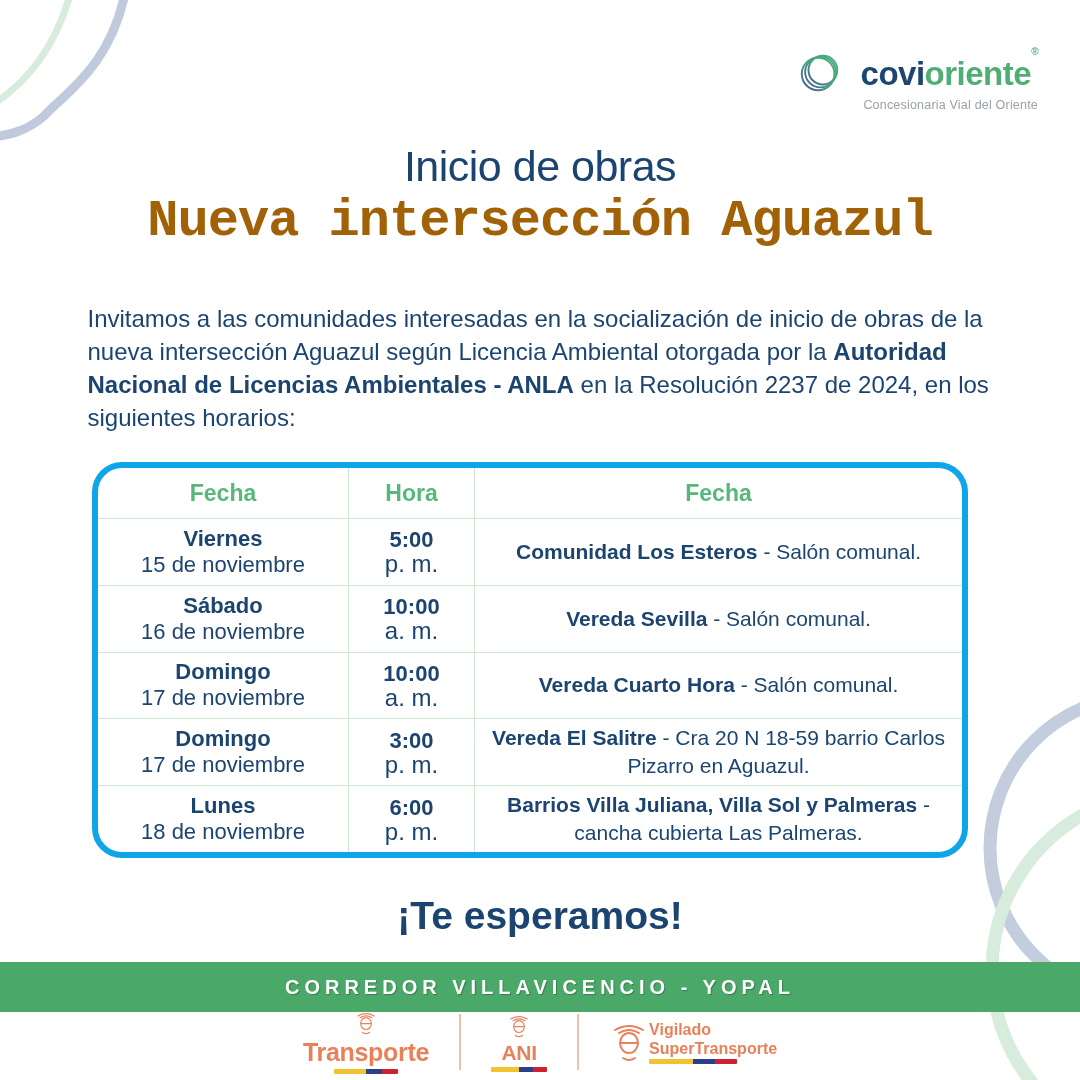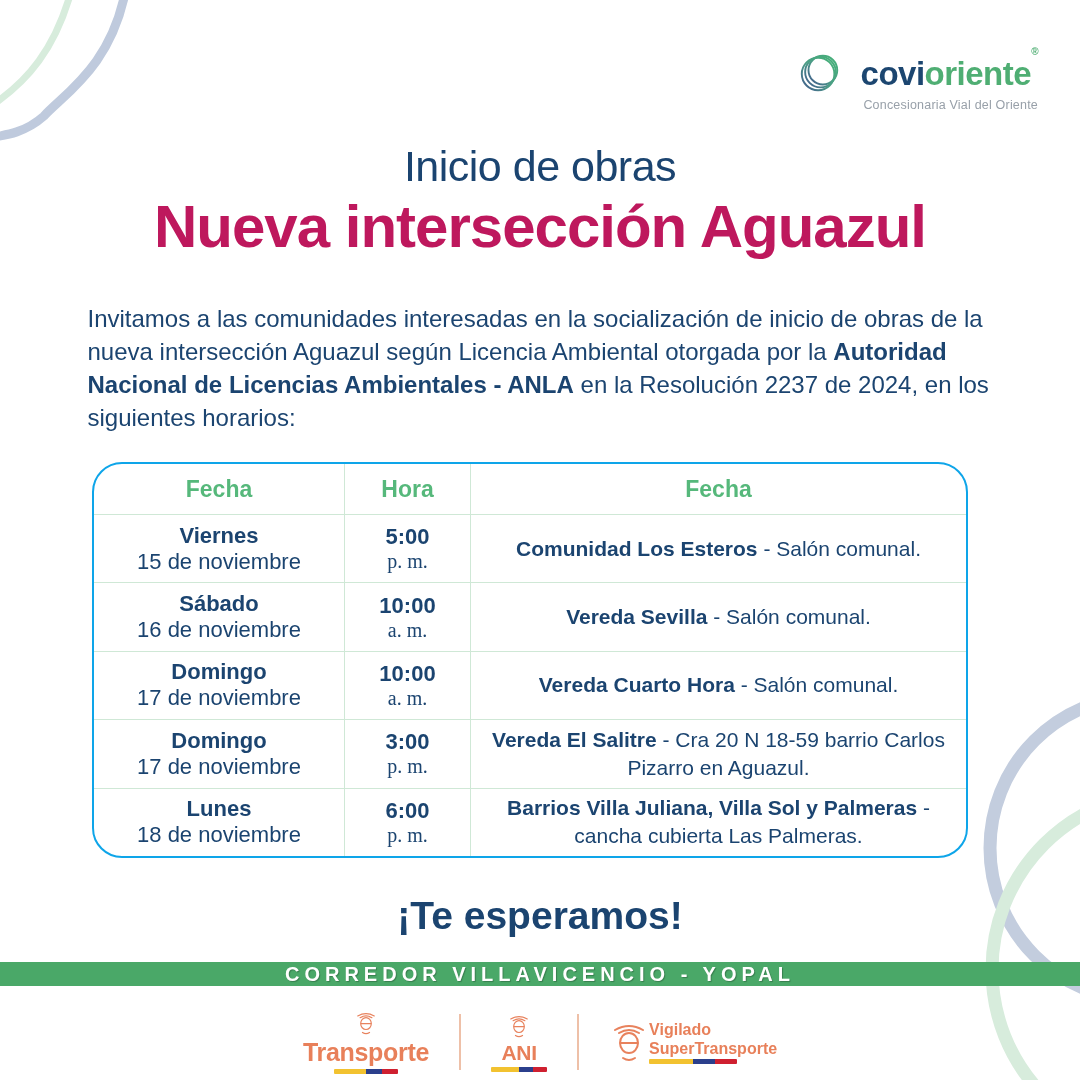--- a/index.html
+++ b/index.html
@@ -17,49 +17,49 @@
   .logo-row{display:flex;align-items:center;gap:18px;}
   .logo-word{font-size:33px;font-weight:bold;letter-spacing:-0.5px;line-height:1;}
   .logo-covi{color:#1c4670;}
   .logo-oriente{color:#4fae73;}
   .logo-reg{color:#4fae73;font-size:10px;font-weight:bold;vertical-align:top;position:relative;top:-10px;}
   .logo-tagline{font-size:12.5px;color:#98a0a9;margin-top:2px;letter-spacing:0.2px;}
 
   
   .kicker{top:112px;width:100%;text-align:center;font-size:24px;color:#1b4470;}
   .title{top:142px;width:100%;text-align:center;font-size:43px;color:#1b4470;font-weight:400;letter-spacing:-0.5px;}
-  .subtitle{top:192px;width:100%;text-align:center;font-size:60px;color:#be185d;font-weight:bold;letter-spacing:-1px;}
+  .subtitle{top:192px;width:100%;text-align:center;font-size:52px;color:#a16207;font-weight:bold;letter-spacing:-1px;font-family:Liberation Mono, monospace;}
 
   
   .intro{top:278px;left:50%;transform:translateX(-50%);width:905px;
          font-size:24px;line-height:33px;color:#1b4470;}
   .intro b{font-weight:bold;}
 
   
   .schedule{top:462px;left:92px;width:876px;height:396px;background:#ffffff;
-            border:2px solid #0ea5e9;border-radius:30px;
+            border:6px solid #0ea5e9;border-radius:30px;
             display:grid;grid-template-columns:250px 126px 1fr;
             grid-template-rows:50px repeat(5,1fr);overflow:hidden;}
   .cell{display:flex;flex-direction:column;align-items:center;justify-content:center;
         text-align:center;padding:2px 10px;}
   .cell.col2,.cell.col3{border-left:1px solid #cfe8d6;}
   .cell.body{border-top:1px solid #cfe8d6;}
   .th{color:#56b87b;font-weight:bold;font-size:23px;}
   .day{font-weight:bold;font-size:22px;line-height:26px;}
   .date{font-size:22px;line-height:26px;}
   .time{font-weight:bold;font-size:22px;line-height:25px;}
-  .meridiem{font-size:20px;line-height:24px;font-family:Liberation Serif, serif;}
+  .meridiem{font-size:24px;line-height:24px;}
   .place{font-size:21px;line-height:28px;display:block;}
   .place b{font-weight:bold;}
 
   
   .closing{top:894px;width:100%;text-align:center;font-size:39px;font-weight:bold;color:#1b4470;}
 
   
-  .banner{top:962px;left:0;width:100%;height:24px;background:#4aa868;
+  .banner{top:962px;left:0;width:100%;height:50px;background:#4aa868;
           display:flex;align-items:center;justify-content:center;}
   .banner-text{color:#ffffff;font-weight:bold;font-size:20px;letter-spacing:5px;
                text-shadow:1px 1px 1px rgba(0,0,0,0.25);}
 
   
   .footer{top:1004px;width:100%;height:76px;display:flex;align-items:center;justify-content:center;gap:30px;}
   .gov-logo{display:flex;flex-direction:column;align-items:center;gap:2px;color:#e8805a;}
   .gov-label{font-weight:bold;font-size:25px;letter-spacing:-0.3px;}
   .gov-label.small{font-size:21px;}
   .flag{display:flex;height:5px;overflow:hidden;border-radius:1px;}

